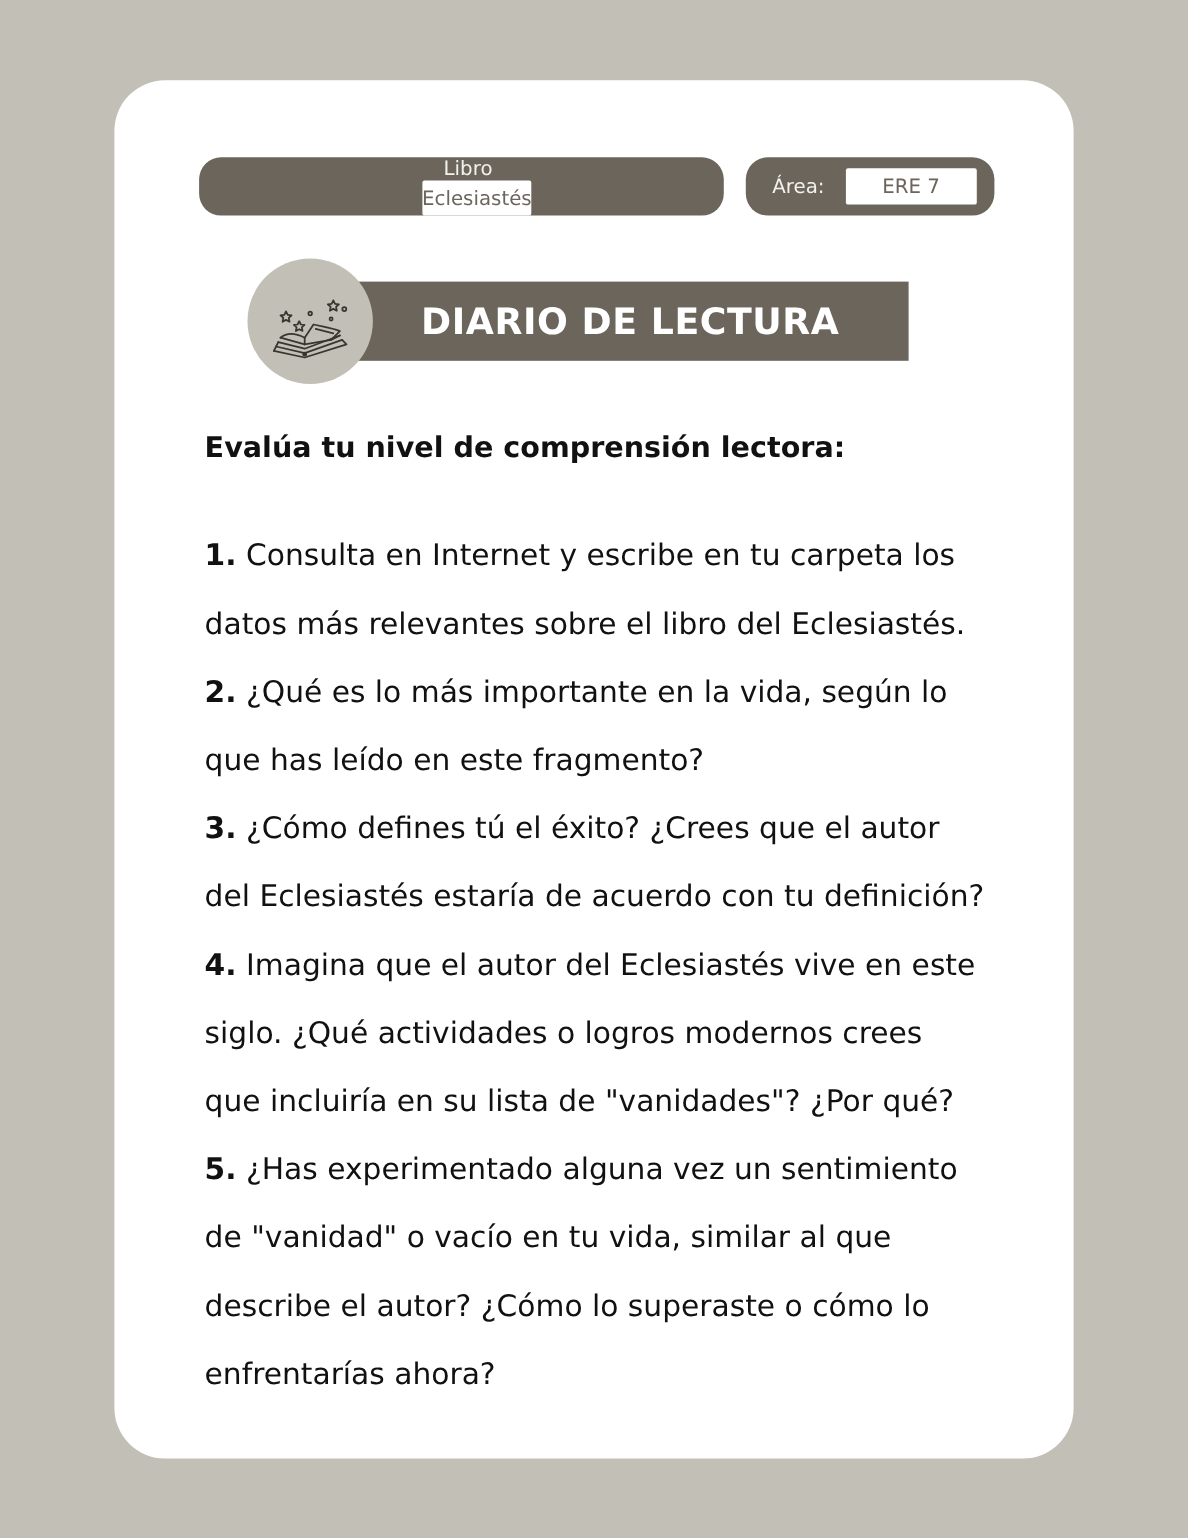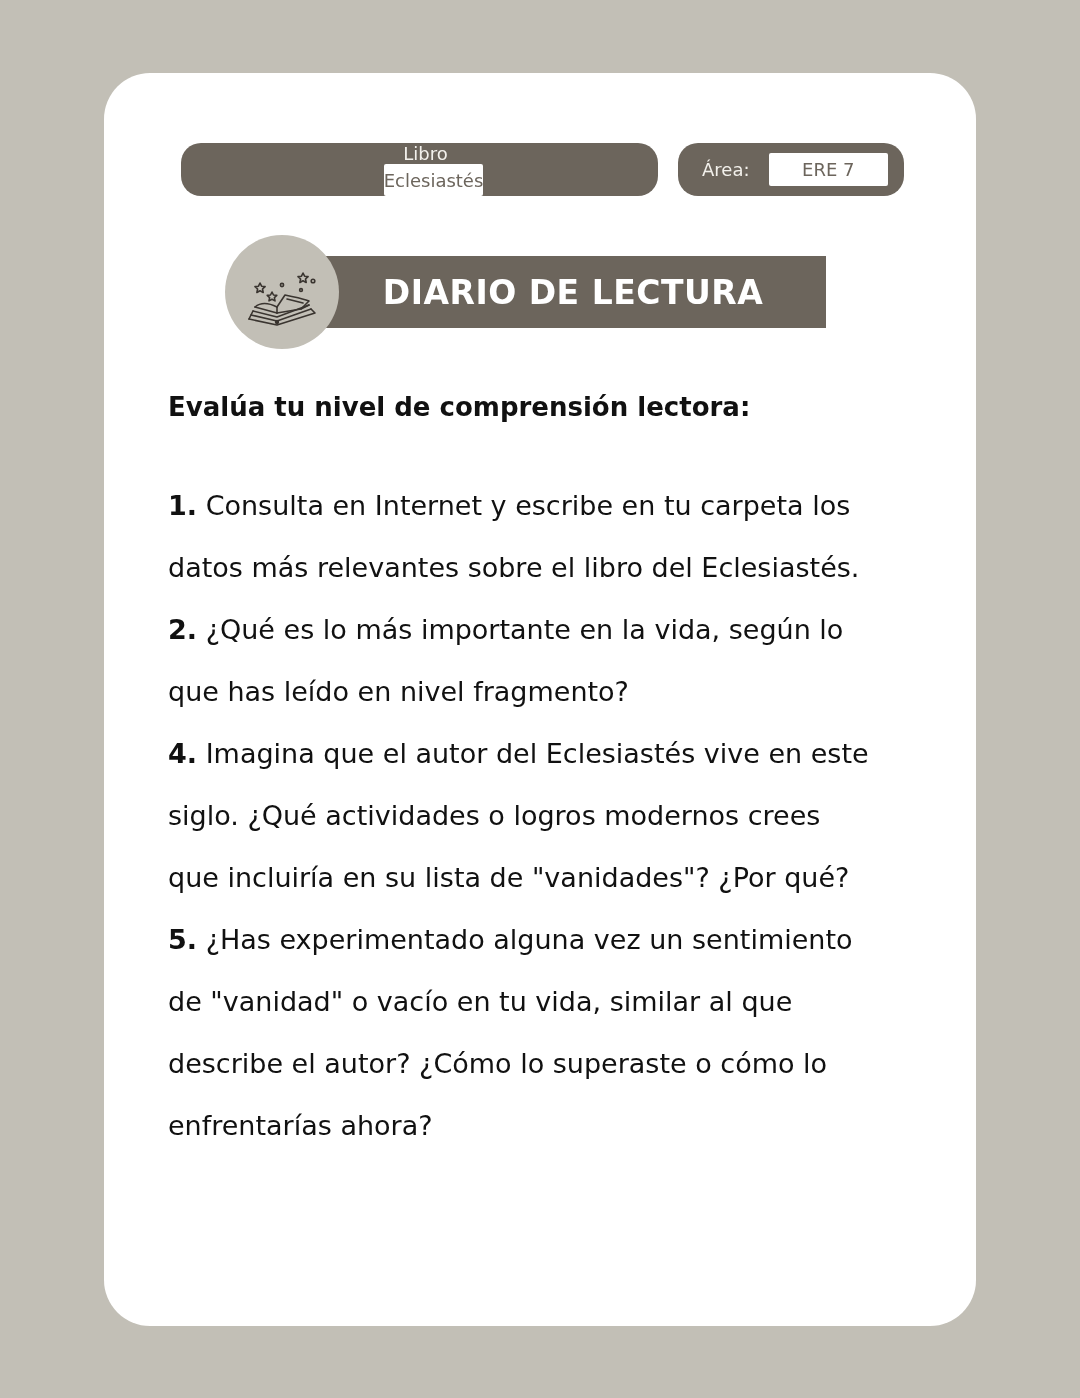--- a/index.html
+++ b/index.html
@@ -97,21 +97,21 @@
       width: 114px;
       height: 114px;
       border-radius: 50%;
       background: #c2bfb6;
       display: flex;
       align-items: center;
       justify-content: center;
     }
     .content {
       position: absolute;
-      left: 168px;
+      left: 186px;
       top: 385px;
       width: 710px;
       color: #111111;
     }
     .heading {
       font-size: 26px;
       font-weight: bold;
       line-height: 45px;
       margin: 0 0 45px 0;
     }
@@ -165,19 +165,20 @@
     <path d="M12 72 L14 68 L16 64"></path>
     <circle cx="40" cy="75" r="1.4" fill="#3a3530"></circle>
   </svg>
 </div>
 
 <div class="content">
   <p class="heading">Evalúa tu nivel de comprensión lectora:</p>
 
   <p class="question"><span class="q-num">1.</span><span> Consulta en Internet y escribe en tu carpeta los datos más relevantes sobre el libro del Eclesiastés.</span></p>
 
-  <p class="question"><span class="q-num">2.</span><span> ¿Qué es lo más importante en la vida, según lo que has leído en nivel fragmento?</span></p>
+  <p class="question"><span class="q-num">2.</span><span> ¿Qué es lo más importante en la vida, según lo que has leído en este fragmento?</span></p>
 
+  <p class="question"><span class="q-num">3.</span><span> ¿Cómo defines tú el éxito? ¿Crees que el autor del Eclesiastés estaría de acuerdo con tu definición?</span></p>
 
   <p class="question"><span class="q-num">4.</span><span> Imagina que el autor del Eclesiastés vive en este siglo. ¿Qué actividades o logros modernos crees que incluiría en su lista de "vanidades"? ¿Por qué?</span></p>
 
   <p class="question"><span class="q-num">5.</span><span> ¿Has experimentado alguna vez un sentimiento de "vanidad" o vacío en tu vida, similar al que describe el autor? ¿Cómo lo superaste o cómo lo enfrentarías ahora?</span></p>
 </div>
 
 </body></html>

